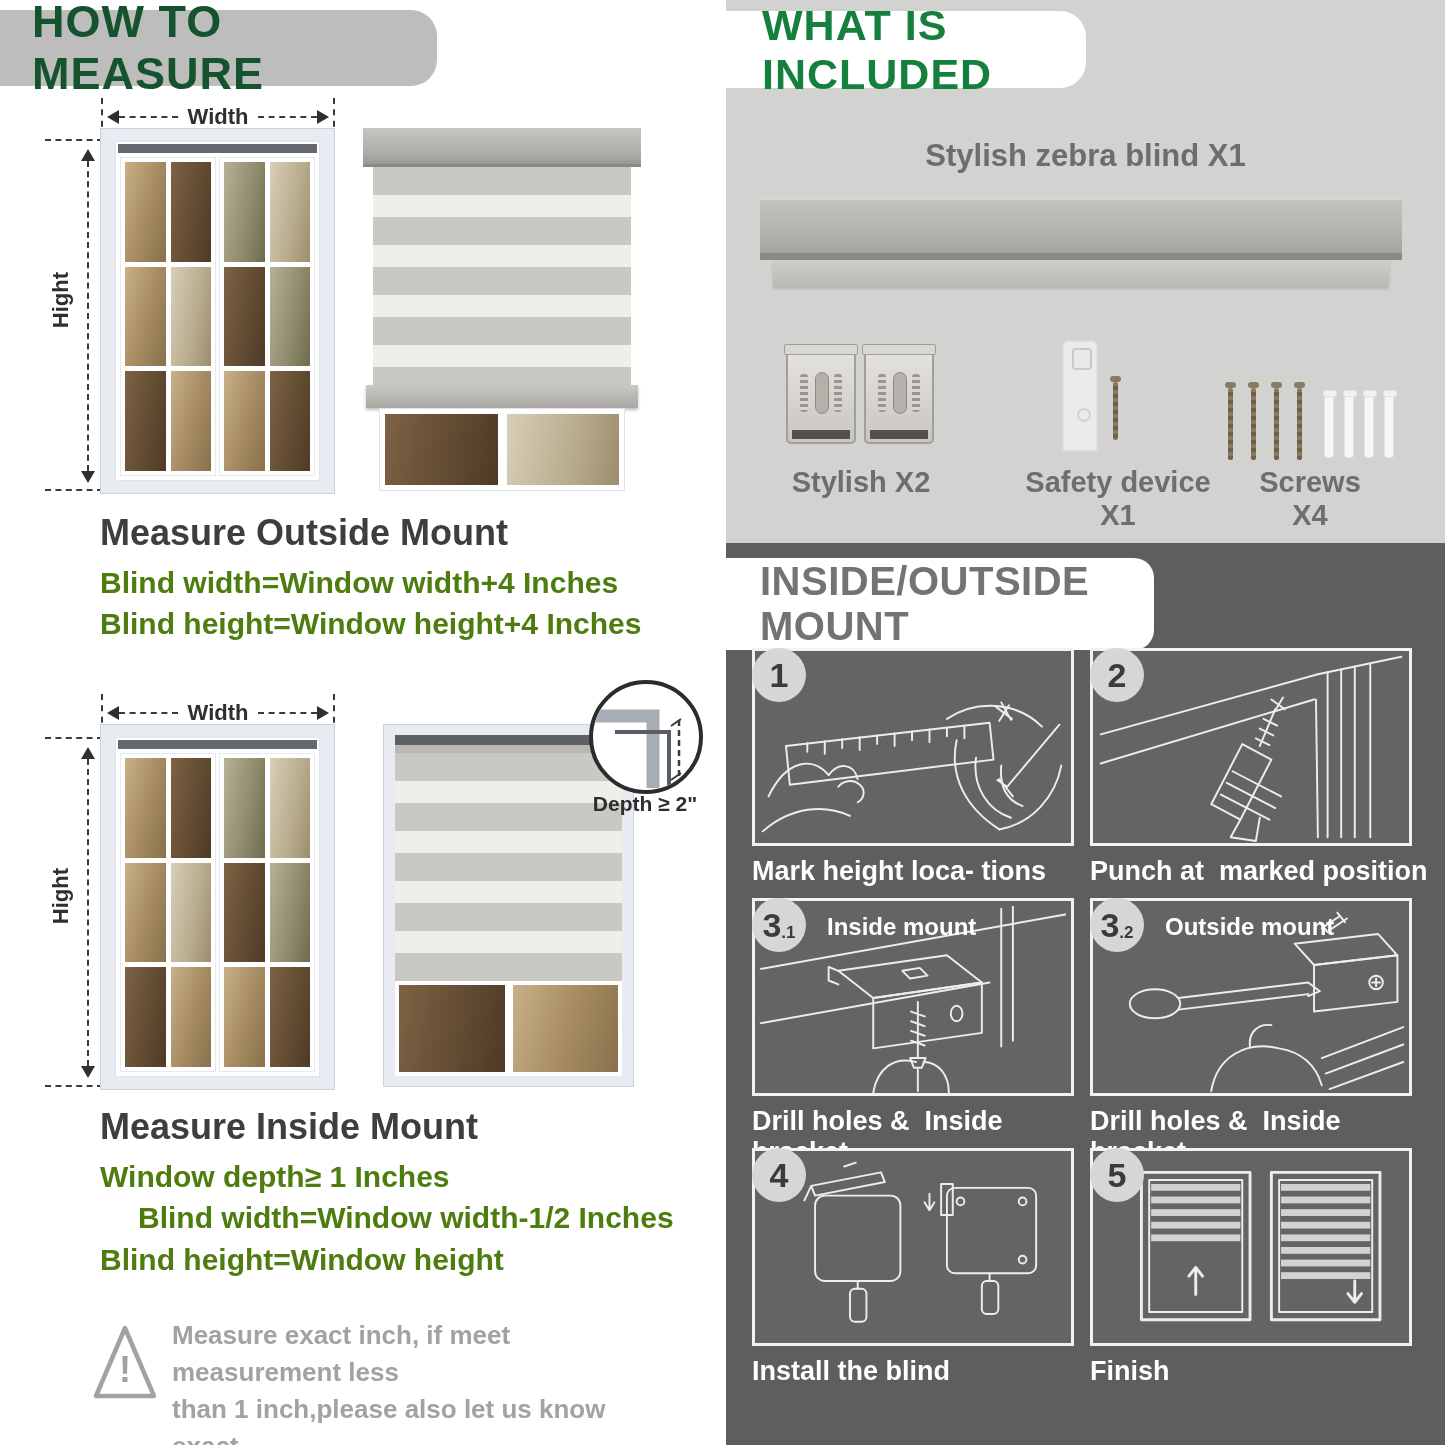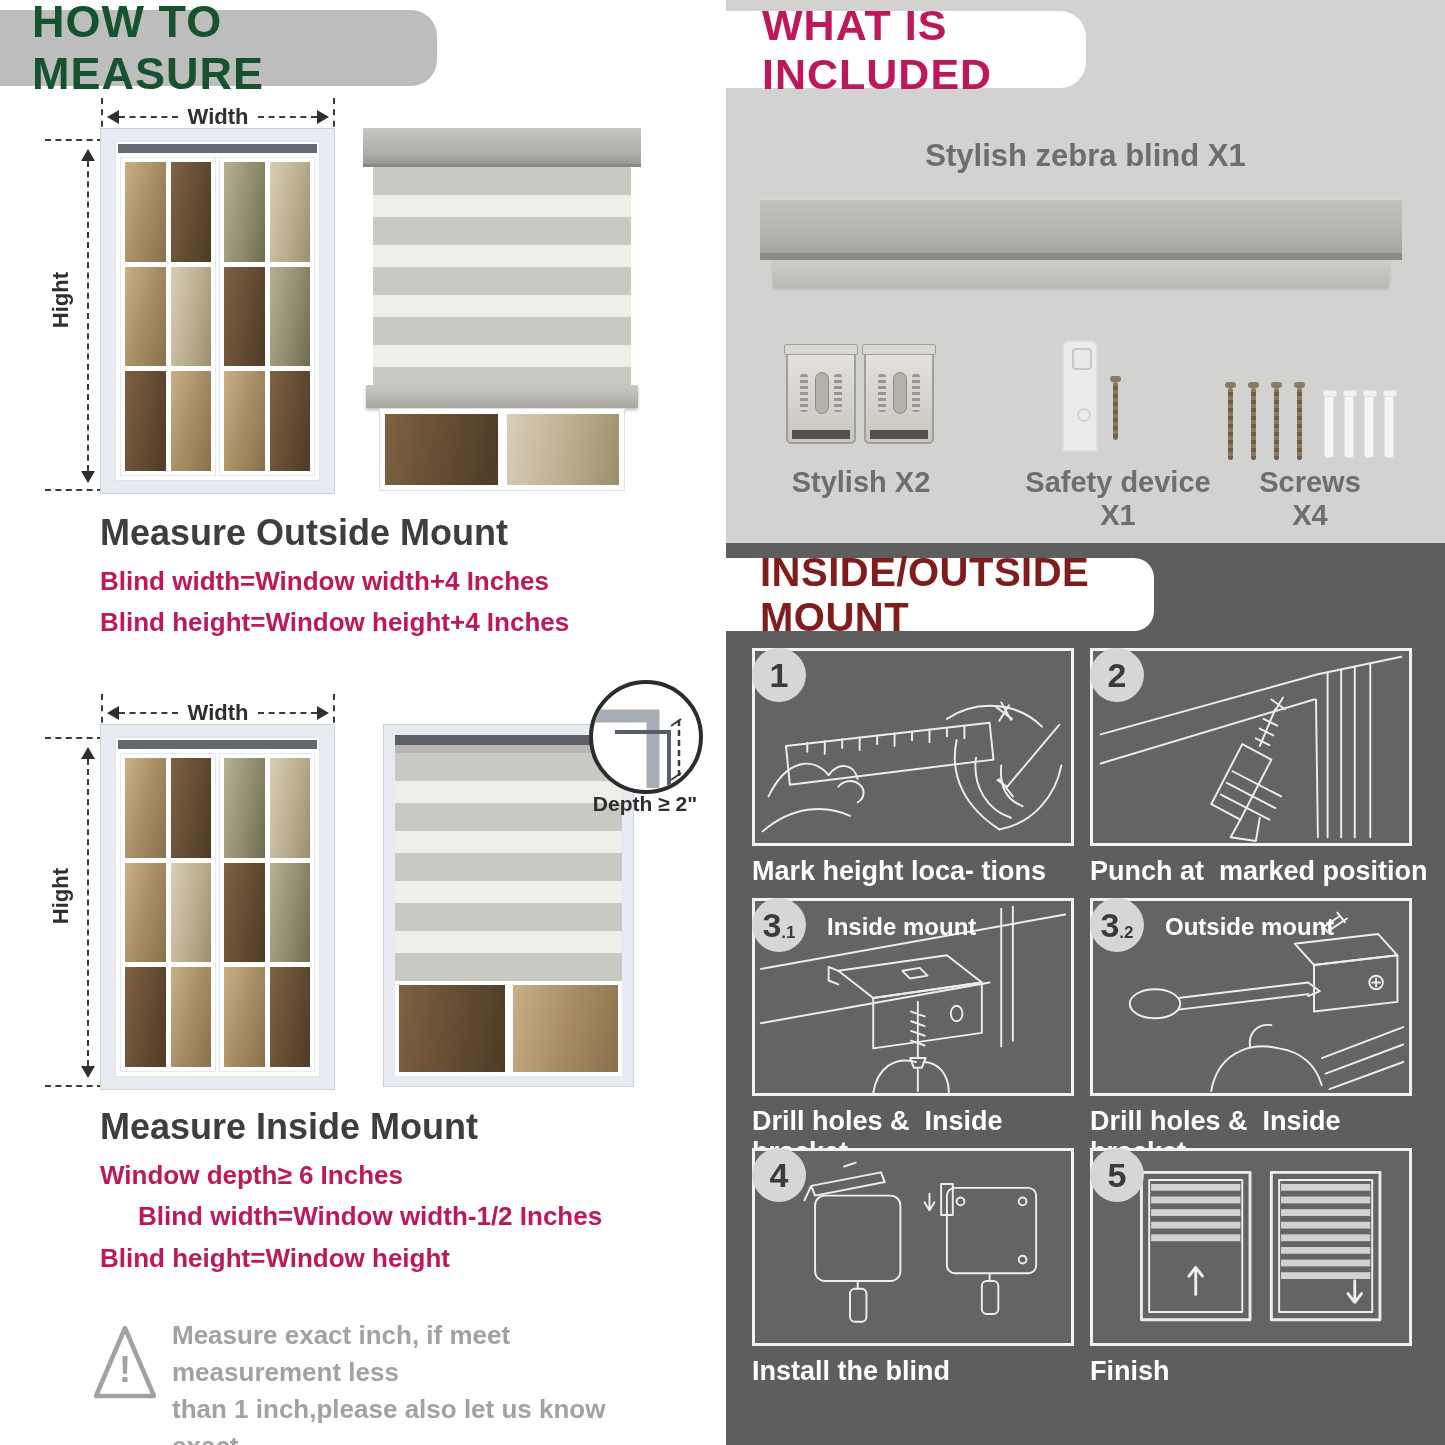--- a/index.html
+++ b/index.html
@@ -7,21 +7,21 @@
        font-family:"Liberation Sans",sans-serif;}
   *{box-sizing:border-box;}
   .abs{position:absolute;}
 
   
   .lheader{left:0;top:10px;width:437px;height:76px;background:#bdbdbd;
     border-radius:0 26px 26px 0;display:flex;align-items:center;padding-left:32px;
     color:#14532d;font-size:45px;font-weight:bold;letter-spacing:1px;}
 
   .sec-title{font-size:36px;font-weight:bold;color:#3e3e3e;}
-  .sec-line{font-size:26px;font-weight:bold;color:#be185d;}
+  .sec-line{font-size:30px;font-weight:bold;color:#4d7c0f;}
 
   
   .warrow{display:flex;align-items:center;height:26px;color:#2f2f2f;
     font-size:22px;font-weight:bold;}
   .warrow .dash{flex:1;border-top:2px dashed #3a3a3a;height:0;}
   .warrow .lbl{padding:0 10px;white-space:nowrap;}
   .ah-l{width:0;height:0;border:7px solid transparent;border-right:12px solid #2f2f2f;}
   .ah-r{width:0;height:0;border:7px solid transparent;border-left:12px solid #2f2f2f;}
   .vtick{width:0;border-left:2px dashed #3a3a3a;}
   .htick{height:0;border-top:2px dashed #3a3a3a;}
@@ -79,21 +79,21 @@
     font-weight:bold;color:#2e2e2e;z-index:5;}
 
   .warn-text{left:172px;top:1317px;width:480px;font-size:26px;line-height:37px;
     font-weight:600;color:#a2a2a2;}
   .warn-text span{display:block;}
 
   
   .rpanel{left:726px;top:0;width:719px;height:543px;background:#d2d2d1;}
   .rheader{left:726px;top:11px;width:360px;height:77px;background:#fff;
     border-radius:0 26px 26px 0;display:flex;align-items:center;padding-left:36px;
-    color:#be185d;font-size:43px;font-weight:bold;letter-spacing:1px;}
+    color:#15803d;font-size:43px;font-weight:bold;letter-spacing:1px;}
   .blindlabel{left:726px;top:138px;width:719px;text-align:center;font-size:31px;
     font-weight:bold;color:#6d6d6d;}
   .hr-main{left:760px;top:198px;width:642px;height:62px;
     background:linear-gradient(180deg,#c4c3c0,#b2b1ad 60%,#9f9e99);
     box-shadow:inset 0 -7px 0 #8b8a85,inset 0 2px 0 #d6d5d2;}
   .hr-under{left:773px;top:260px;width:616px;height:27px;
     background:linear-gradient(180deg,#cfcec9,#b9b8b2);box-shadow:0 2px 3px rgba(0,0,0,.15);}
 
   .bracket{width:70px;height:100px;border:2px solid #a39f98;border-radius:5px;
     background:linear-gradient(180deg,#e6e4e0,#c9c6c0);position:absolute;top:344px;}
@@ -116,23 +116,23 @@
     border-radius:2px;}
   .screw:before{content:"";position:absolute;top:-6px;left:-3px;width:11px;height:6px;
     background:#8a7a5f;border-radius:3px;}
   .anchor{position:absolute;width:10px;background:rgba(255,255,255,.8);
     border:1px solid #e2e2e0;border-radius:3px;}
   .anchor:before{content:"";position:absolute;top:-5px;left:-2px;width:12px;height:5px;
     background:#f2f2f0;border:1px solid #e2e2e0;border-radius:2px;}
   .itemlabel{top:466px;font-size:29px;font-weight:bold;color:#6e6e6e;text-align:center;}
 
   .dpanel{left:726px;top:543px;width:719px;height:902px;background:#5e5e5e;}
-  .mheader{left:726px;top:558px;width:428px;height:73px;background:#fff;
+  .mheader{left:726px;top:558px;width:428px;height:92px;background:#fff;
     border-radius:0 20px 20px 0;display:flex;align-items:center;padding-left:34px;
-    color:#7f1d1d;font-size:40px;font-weight:bold;letter-spacing:.5px;}
+    color:#737373;font-size:40px;font-weight:bold;letter-spacing:.5px;}
 
   .step{width:322px;height:198px;border:3px solid #f2f2f2;background:#646464;}
   .badge{position:absolute;left:-3px;top:-3px;width:54px;height:54px;border-radius:50%;
     background:#d6d6d6;display:flex;align-items:center;justify-content:center;
     color:#3b3b3b;font-weight:bold;font-size:34px;line-height:1;}
   .badge .sub{font-size:17px;margin-top:14px;}
   .step-label{position:absolute;left:72px;top:12px;color:#fff;font-weight:bold;font-size:24px;}
   .caption{width:348px;color:#fff;font-weight:bold;font-size:27px;white-space:pre-wrap;}
   .art{position:absolute;inset:0;width:100%;height:100%;}
   .art path,.art rect,.art circle,.art ellipse{fill:none;stroke:#ededed;stroke-width:2;
@@ -263,21 +263,21 @@
   <svg width="106" height="106" viewBox="0 0 106 106">
     <path d="M2,32 H60 V104" stroke="#a7adb5" stroke-width="13" fill="none"></path>
     <path d="M22,48 H76 V104" stroke="#5a5e64" stroke-width="4" fill="none"></path>
     <path d="M86,36 V100" stroke="#3a3a3a" stroke-width="2.5" stroke-dasharray="6 4" fill="none"></path>
     <path d="M78,42 l10,-7 M78,96 l10,-7" stroke="#3a3a3a" stroke-width="2" fill="none"></path>
   </svg>
 </div>
 <div class="abs depth">Depth ≥ 2"</div>
 
 <div class="abs sec-title" style="left:100px;top:1106px;">Measure Inside Mount</div>
-<div class="abs sec-line" style="left:100px;top:1160px;">Window depth≥ 6 Inches</div>
+<div class="abs sec-line" style="left:100px;top:1160px;">Window depth≥ 1 Inches</div>
 <div class="abs sec-line" style="left:100px;top:1201px;margin-left:38px;">Blind width=Window width-1/2 Inches</div>
 <div class="abs sec-line" style="left:100px;top:1243px;">Blind height=Window height</div>
 
 <svg class="abs" style="left:92px;top:1318px;" width="66" height="86" viewBox="0 0 66 86">
   <path d="M33,10 L62,78 L4,78 Z" fill="none" stroke="#a2a2a2" stroke-width="4.5" stroke-linejoin="round"></path>
   <text x="33" y="64" text-anchor="middle" font-size="36" font-weight="bold" fill="#a2a2a2" font-family="Liberation Sans, sans-serif">!</text>
 </svg>
 <div class="abs warn-text">
   <span>Measure exact inch, if meet measurement less</span>
   <span>than 1 inch,please also let us know exact</span>

